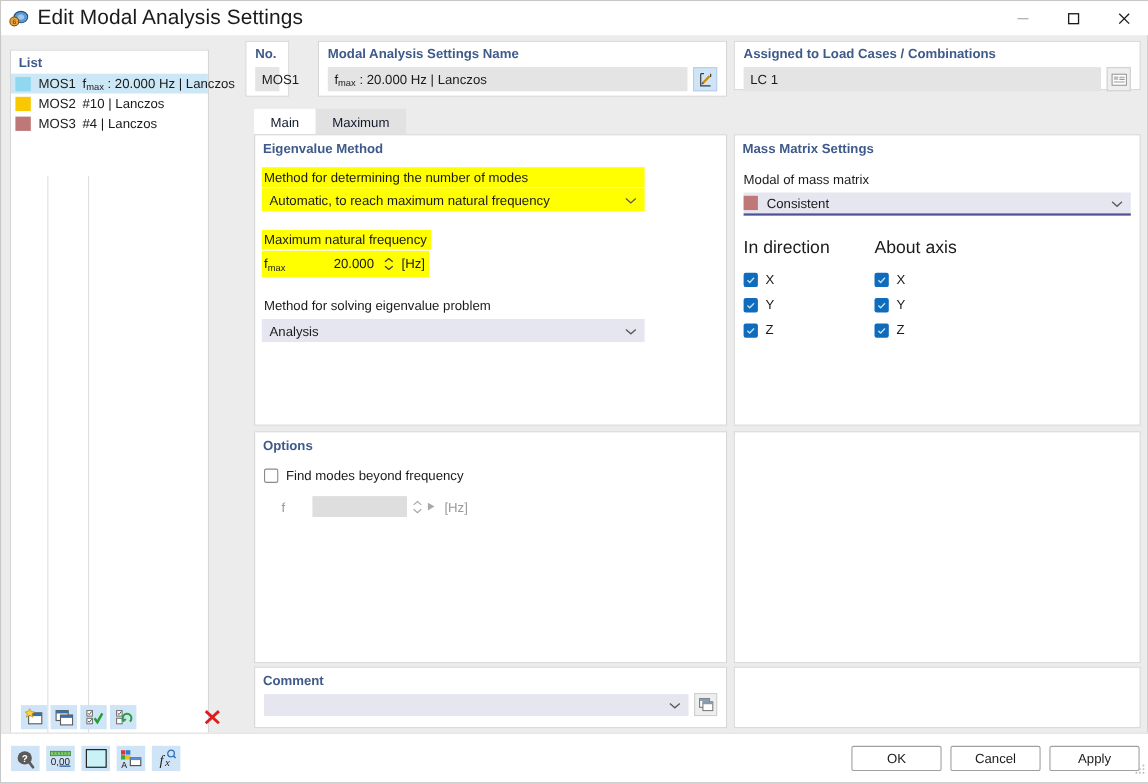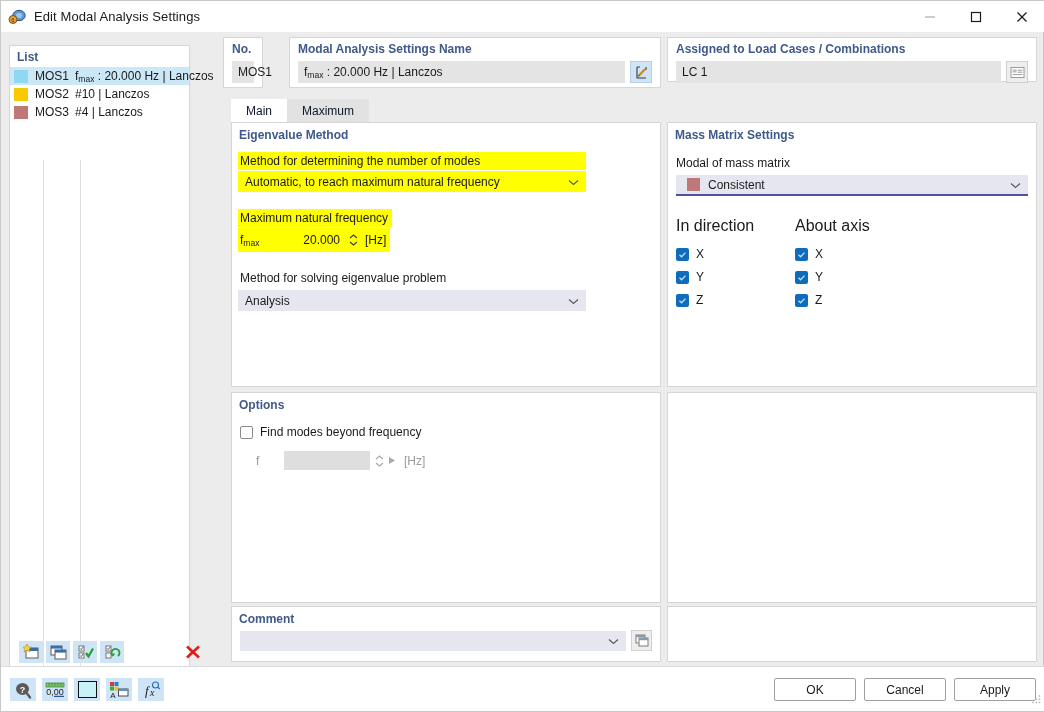--- a/index.html
+++ b/index.html
@@ -23,21 +23,21 @@
     position: absolute; top: 0; left: 0;
     width: 1044px; height: 31px;
     background: #ffffff;
     display: flex; align-items: center;
   }
   .title-icon {
     width: 18px; height: 18px; margin-left: 7px; margin-right: 8px;
     position: relative; flex: none;
   }
   .title-text {
-    font-size: 13px; color: #1a1a1a; letter-spacing: .1px;
+    font-size: 19px; color: #1a1a1a; letter-spacing: .1px;
   }
   .win-controls { position: absolute; right: 0; top: 0; height: 31px; display: flex; }
   .win-btn {
     width: 46px; height: 31px; display: flex; align-items: center; justify-content: center;
     background: transparent;
   }
   .win-btn svg { display: block; }
 
   
   .list-panel {
@@ -379,21 +379,21 @@
           </svg>
       </span>
     </div>
   </div>
 
   <div class="panel p-mass">
     <div class="panel-title">Mass Matrix Settings</div>
 
     <div class="lbl" style="position:absolute; left:8px; top:33px;">Modal of mass matrix</div>
 
-    <div class="combo combo-under" style="position:absolute; left:8px; top:52px; width:352px; padding-left:11px;">
+    <div class="combo combo-under" style="position:absolute; left:8px; top:52px; width:352px; padding-left:0;">
       <span style="width:13px; height:13px; background:#be7878; display:inline-block; margin-right:8px; flex:none;"></span>
       <span>Consistent</span>
       <span class="chev">
         <svg width="11" height="7" viewBox="0 0 11 7">
             <polyline points="1,1.5 5.5,5.5 10,1.5" fill="none" stroke="#5a5a5a" stroke-width="1.2"></polyline>
           </svg>
       </span>
     </div>
 
     <div style="position:absolute; left:8px; top:94px;">

